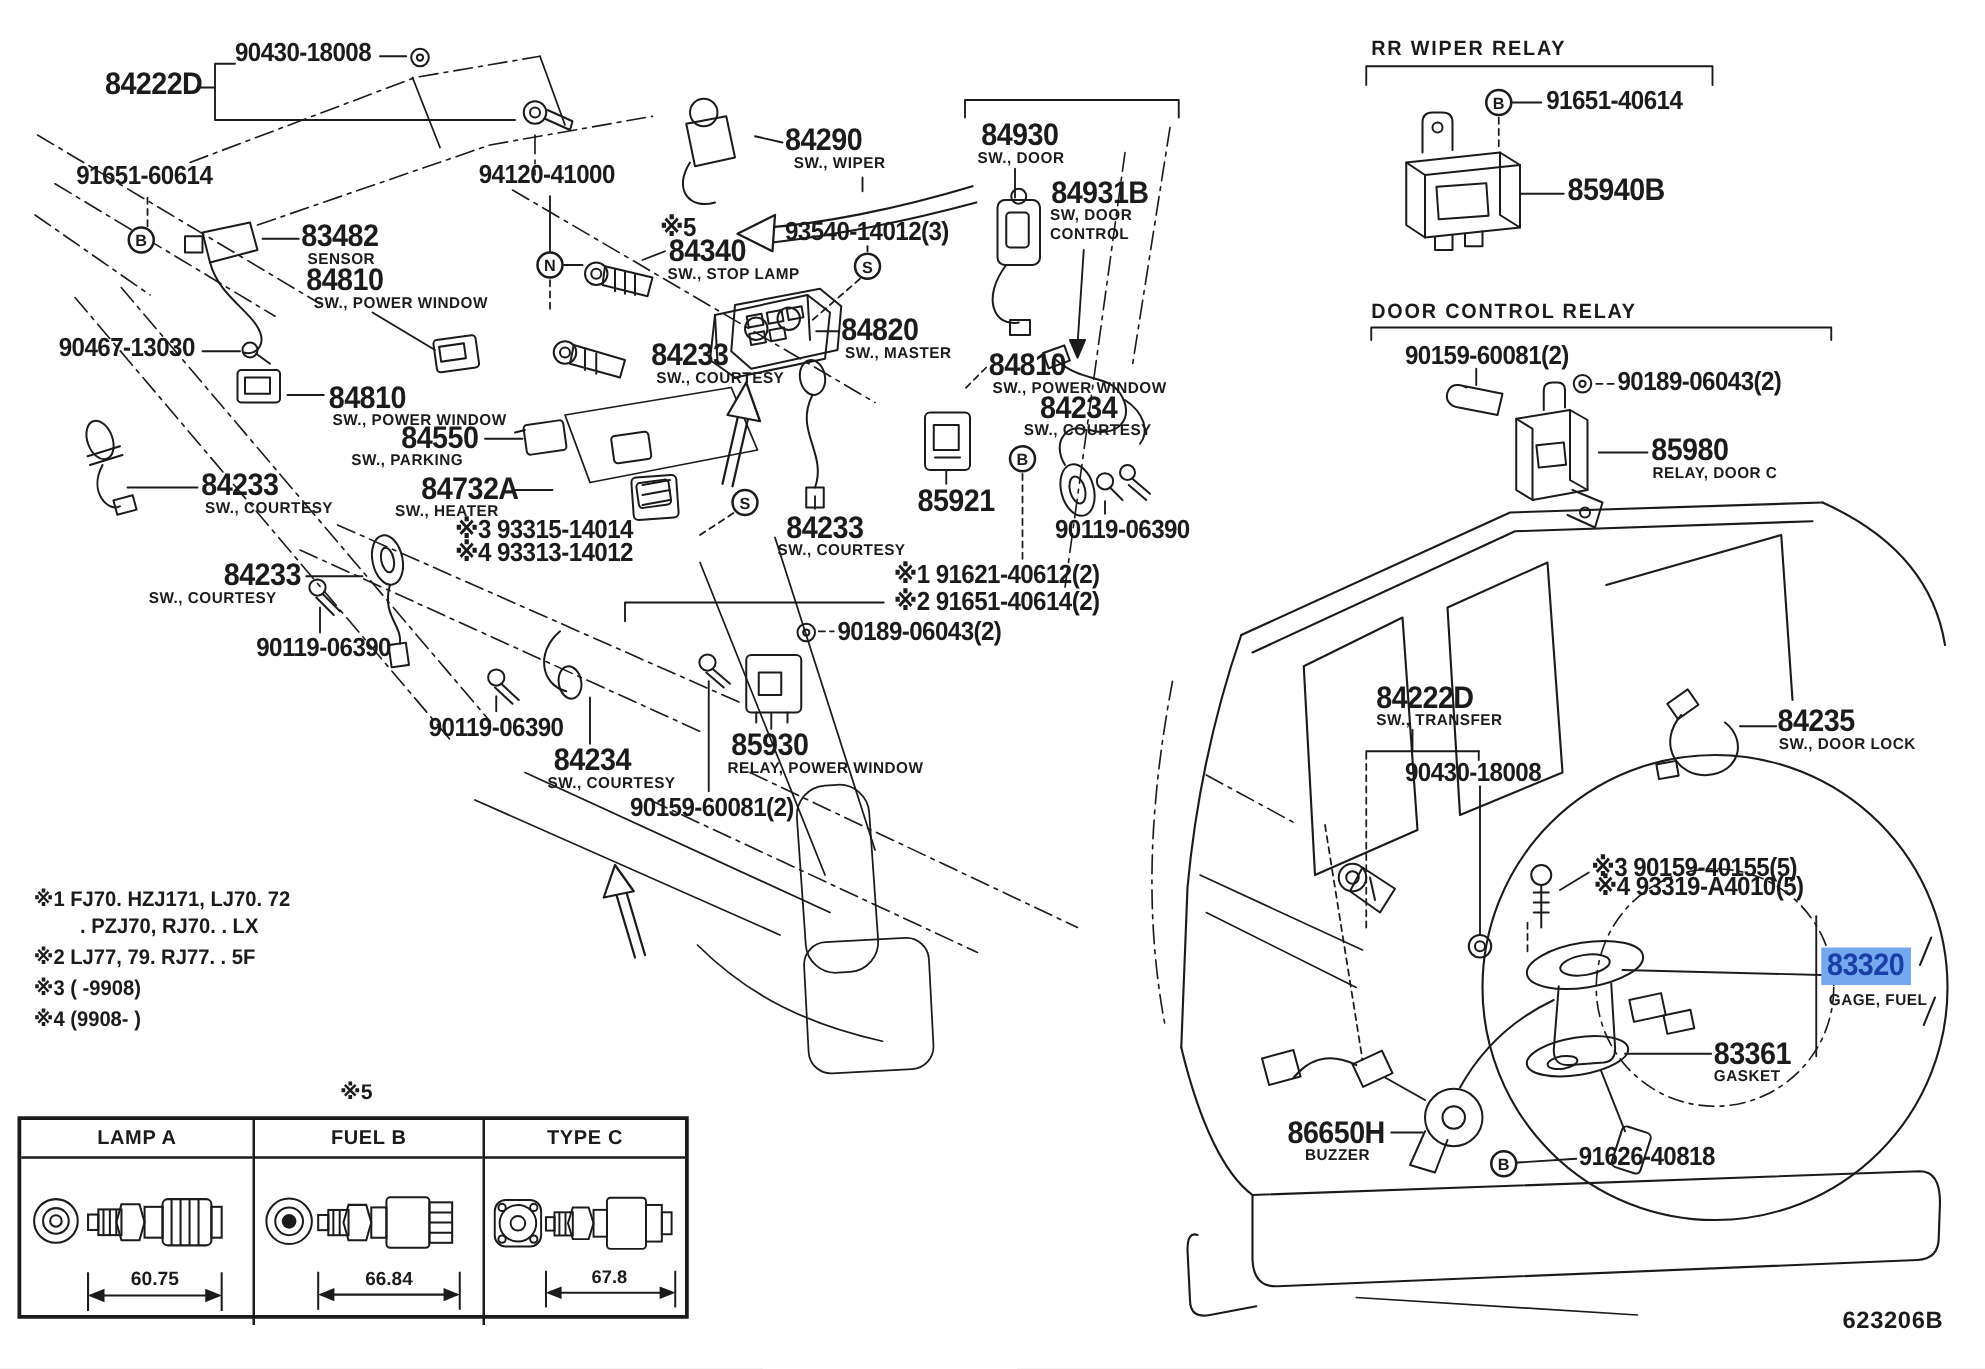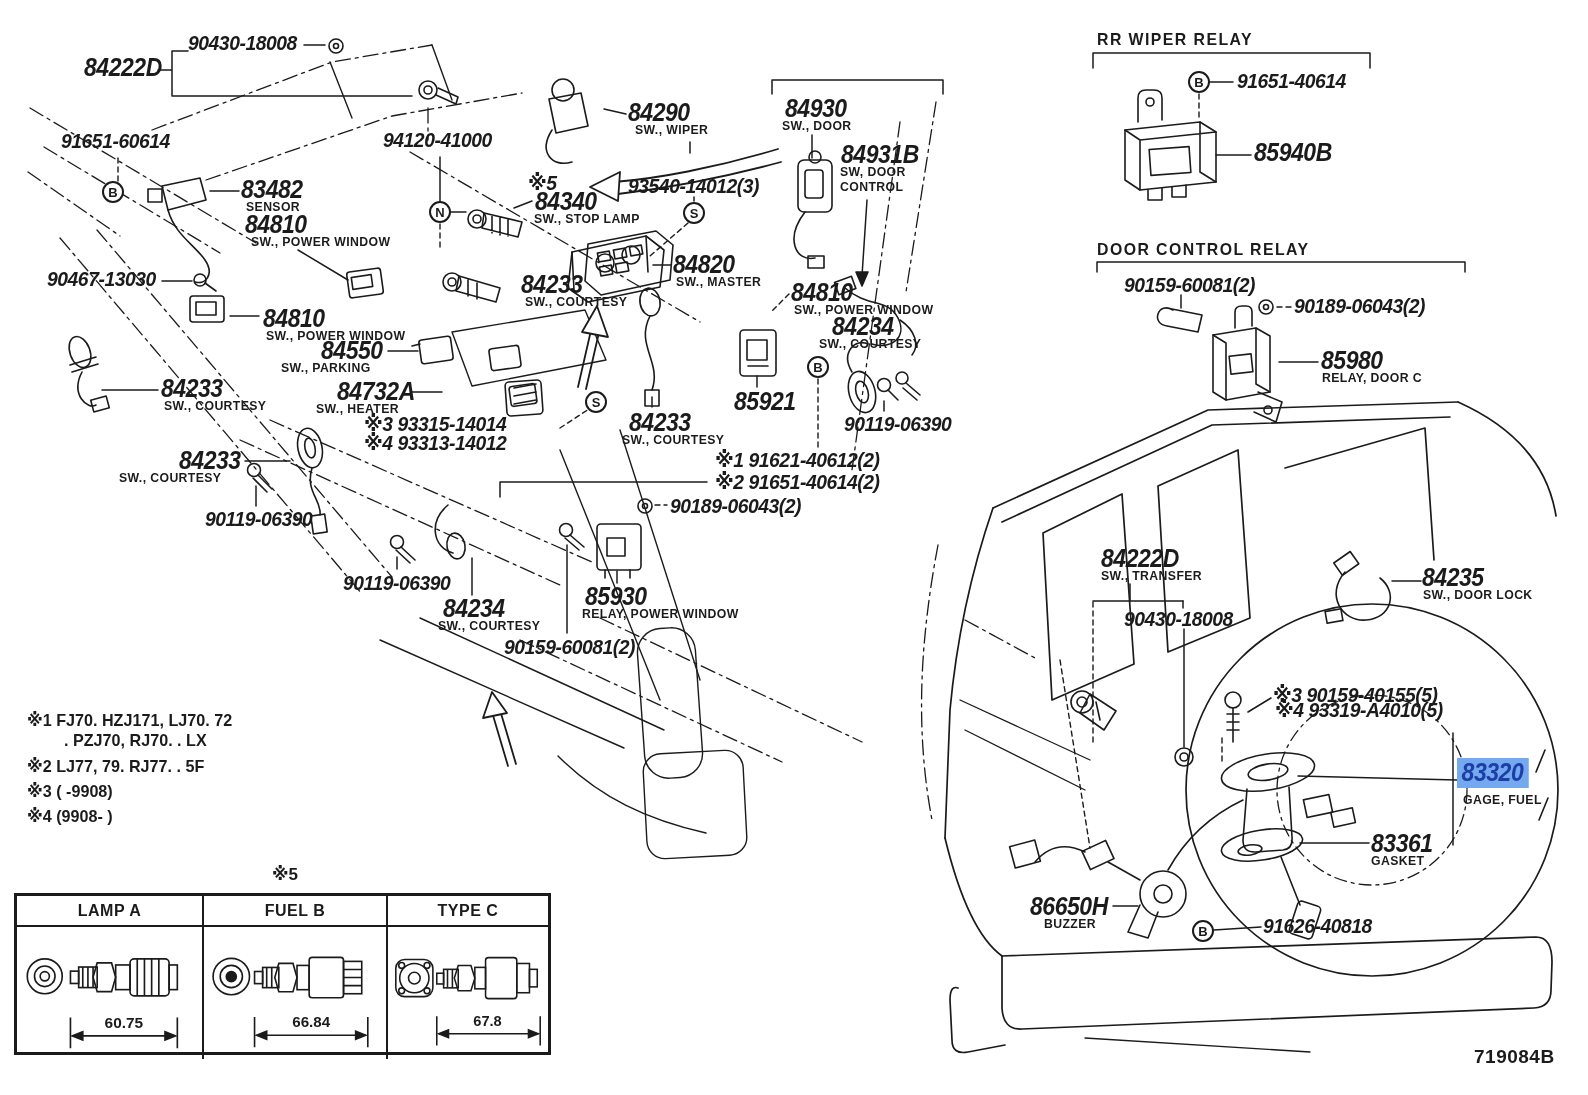--- a/index.html
+++ b/index.html
@@ -7,21 +7,21 @@
     --hl:#74a9f0;
     --hlt:#1c3ea6;
   }
   html,body{margin:0;padding:0;background:#e8e8e8;}
   #stage{
     position:relative;width:1588px;height:1095px;background:#ffffff;
     font-family:"Liberation Sans","DejaVu Sans",sans-serif;color:var(--ink);
     overflow:hidden;
   }
   svg.art{position:absolute;left:0;top:0;}
-  .lbl{position:absolute;white-space:nowrap;line-height:1;font-style:italic;}
+  .lbl{position:absolute;white-space:nowrap;line-height:1;}
   .num{display:inline-block;font-weight:700;letter-spacing:-0.5px;transform:scaleX(0.92);transform-origin:left top;}
   .lbl.big .num{font-size:25px;}
   .lbl.med .num{font-size:21px;}
   .desc{position:absolute;white-space:nowrap;font-weight:700;font-size:12.5px;letter-spacing:0.4px;line-height:1;transform:scaleX(0.98);transform-origin:left top;}
   .num.hl{background:var(--hl);color:var(--hlt);padding:2px 6px 3px 5px;margin:-2px -6px -3px -5px;}
   .marker{position:absolute;width:22px;height:22px;border:2.2px solid var(--ink);border-radius:50%;
     display:flex;align-items:center;justify-content:center;font-weight:700;font-size:13px;background:#fff;box-sizing:border-box;}
   .sec-title{position:absolute;font-weight:700;font-size:16.5px;letter-spacing:1.5px;white-space:nowrap;transform:scaleX(0.96);transform-origin:left top;}
   .note-line{position:absolute;font-weight:700;font-size:17px;letter-spacing:0px;white-space:nowrap;transform:scaleX(0.95);transform-origin:left top;}
   .diagram-code{position:absolute;left:1474px;top:1046px;font-weight:700;font-size:19px;letter-spacing:0.5px;}
@@ -420,21 +420,21 @@
           <path d="M50,86 V116 M156,86 V116"></path>
           <path d="M52,104 H154"></path>
           <polygon points="52,104 62,100 62,108" fill="#1b1b1b"></polygon>
           <polygon points="154,104 144,100 144,108" fill="#1b1b1b"></polygon>
         </g>
         <text x="102" y="96" text-anchor="middle" class="dim-num" fill="#1b1b1b">67.8</text>
       </svg>
     </div>
   </div>
 
-  <div class="diagram-code">719084B</div>
+  <div class="diagram-code">623206B</div>
 
 <div class="lbl big" style="left: 84px; top: 55px;"><span class="num">84222D</span></div>
     <div class="lbl med" style="left: 188px; top: 32px;"><span class="num">90430-18008</span></div>
     <div class="lbl med" style="left: 61px; top: 130px;"><span class="num">91651-60614</span></div>
     <div class="lbl big" style="left: 241px; top: 177px;"><span class="num">83482</span></div>
     <div class="desc" style="left: 246px; top: 201px;">SENSOR</div>
     <div class="lbl big" style="left: 245px; top: 212px;"><span class="num">84810</span></div>
     <div class="desc" style="left: 251px; top: 236px;">SW., POWER WINDOW</div>
     <div class="lbl med" style="left: 47px; top: 268px;"><span class="num">90467-13030</span></div>
     <div class="lbl med" style="left: 383px; top: 129px;"><span class="num">94120-41000</span></div>

